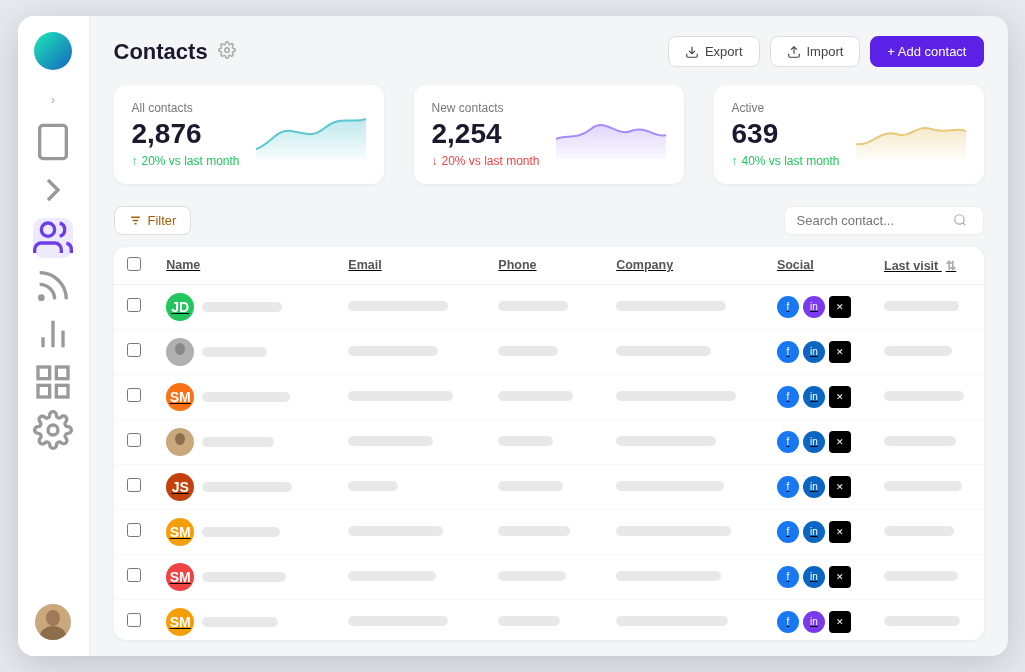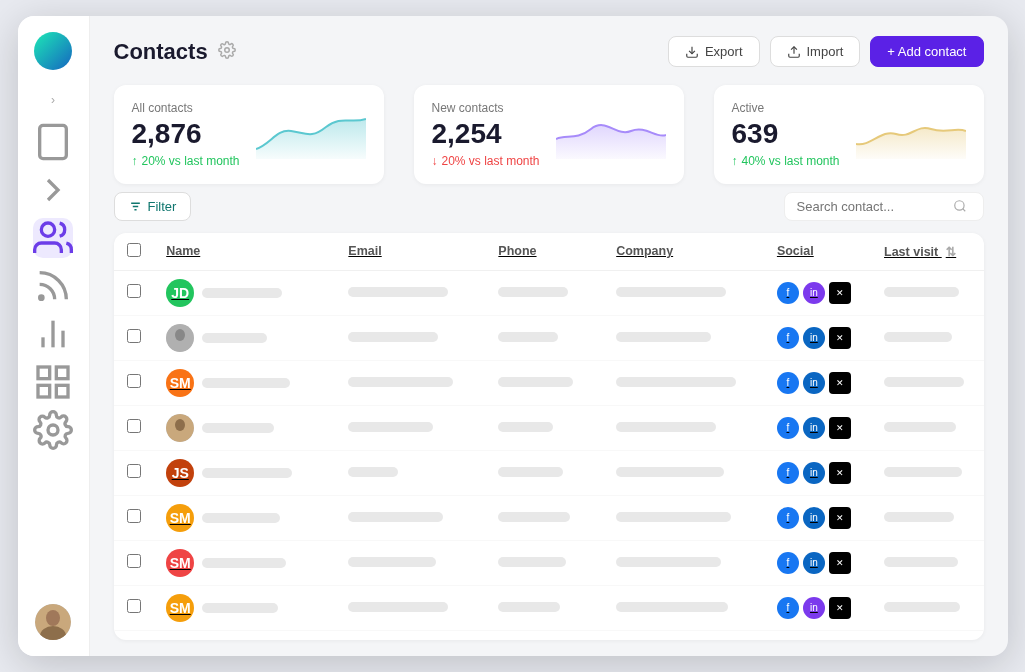--- a/index.html
+++ b/index.html
@@ -128,21 +128,21 @@
     .btn-primary {
       background: #5b21e6;
       color: #fff;
       border-color: #5b21e6;
     }
 
     
     .stats-row {
       display: flex;
       gap: 30px;
-      margin-bottom: 8px;
+      margin-bottom: 22px;
     }
     .stat-card {
       flex: 1;
       background: #fff;
       border-radius: 12px;
       padding: 16px 18px;
       display: flex;
       justify-content: space-between;
       align-items: center;
       box-shadow: 0 1px 4px rgba(0,0,0,0.05);
@@ -166,21 +166,21 @@
     .filter-btn {
       display: flex;
       align-items: center;
       gap: 6px;
       padding: 6px 14px;
       border-radius: 8px;
       border: 1.5px solid #ddd;
       background: #fff;
       font-size: 13px;
       font-weight: 500;
-      color: #0f766e;
+      color: #a16207;
       cursor: pointer;
     }
     .search-box {
       display: flex;
       align-items: center;
       gap: 6px;
       background: #fff;
       border: 1.5px solid #eee;
       border-radius: 8px;
       padding: 6px 12px;

